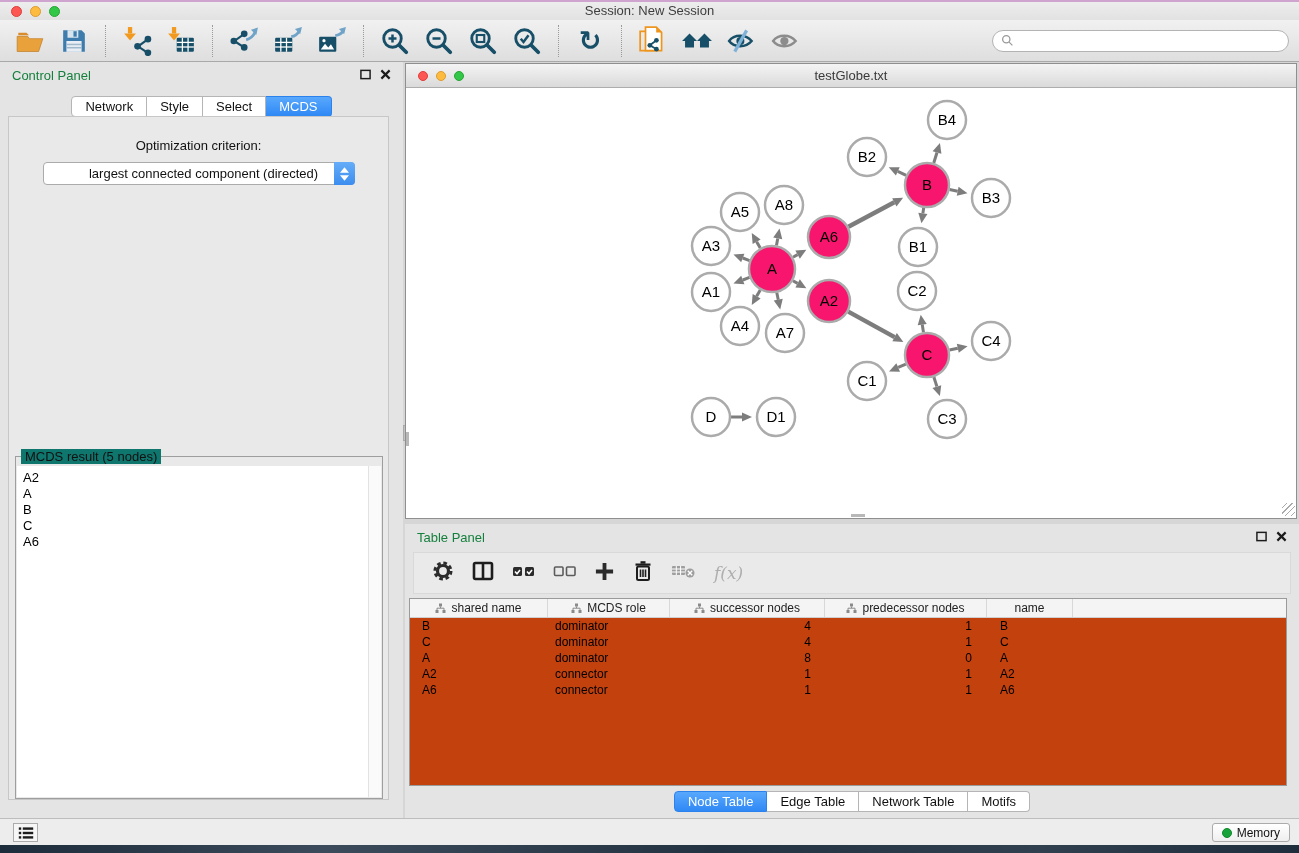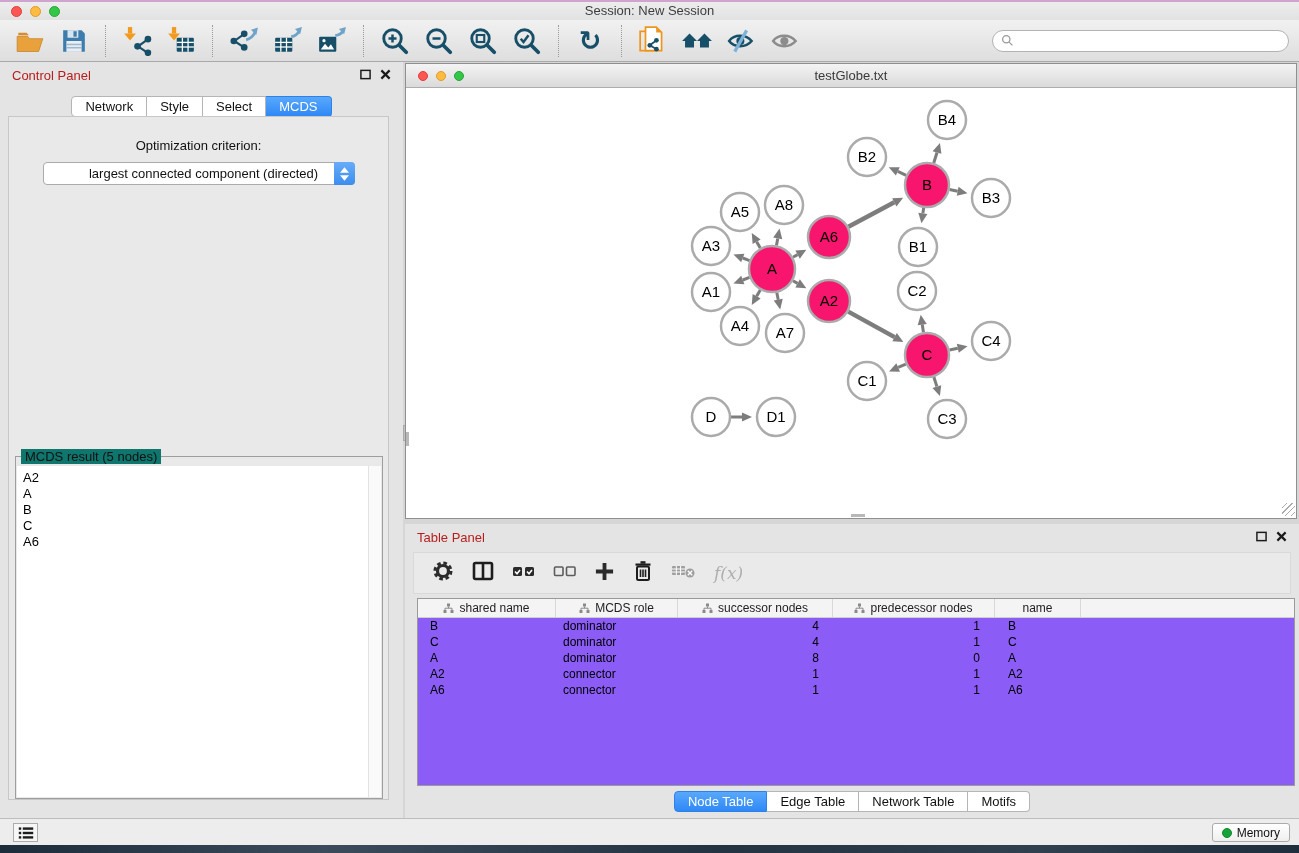--- a/index.html
+++ b/index.html
@@ -20,21 +20,21 @@
   
   .toolbar{position:absolute;top:20px;left:0;right:0;height:42px;background:linear-gradient(#f1f1f1,#dedede);border-bottom:1px solid #a9a9a9;display:flex;align-items:center;padding-left:8px;}
   .tbtn{width:34px;height:34px;display:flex;align-items:center;justify-content:center;margin:0 5px;flex:0 0 auto;}
   .tsep{width:1px;height:32px;margin:0 9px;border-left:1px dotted #9a9a9a;flex:0 0 auto;}
   .refresh-glyph{font-size:27px;font-weight:bold;color:#174f68;line-height:1;font-family:"DejaVu Sans",sans-serif;}
   .searchbox{margin-left:auto;margin-right:10px;width:297px;height:22px;border:1px solid #b3b3b3;border-radius:12px;background:#fff;display:flex;align-items:center;padding:0 8px;gap:4px;}
   .searchbox input{border:none;outline:none;flex:1;font-size:12px;font-family:"Liberation Sans",sans-serif;background:transparent;}
 
   
   .control-panel{position:absolute;left:0;top:62px;width:403px;height:756px;background:#e4e4e4;}
-  .panel-head{position:absolute;top:6px;left:12px;font-size:13px;color:#b91c1c;}
+  .panel-head{position:absolute;top:6px;left:12px;font-size:13px;color:#15803d;}
   .panel-icons{position:absolute;top:7px;right:12px;display:flex;gap:9px;align-items:center;}
   .cp-tabs{position:absolute;top:34px;left:0;right:0;display:flex;justify-content:center;}
   .seg{display:flex;}
   .seg .tab{background:#fff;border:1px solid #b5b5b5;border-left:none;padding:2px 13px 0;font-size:13px;color:#111;height:21px;}
   .seg .tab:first-child{border-left:1px solid #b5b5b5;border-radius:4px 0 0 4px;}
   .seg .tab:last-child{border-radius:0 4px 4px 0;}
   .seg .tab.active{background:linear-gradient(#58a8fc,#2f88f5);border-color:#2c82ec;color:#fff;}
   .cp-content{position:absolute;left:8px;top:54px;width:381px;height:684px;background:#e9e9e9;border:1px solid #c7c7c7;}
   .opt-label{margin-top:21px;text-align:center;font-size:13px;color:#111;}
   .dropdown{position:relative;width:312px;height:23px;margin:9px auto 0;background:#fff;border:1px solid #ababab;border-radius:4px;font-size:13px;line-height:21px;padding-left:10px;color:#111;text-align:center;}
@@ -55,21 +55,21 @@
   .nw-title{position:absolute;left:0;right:0;top:4px;text-align:center;font-size:13px;color:#3a3a3a;}
   .nw-canvas{position:relative;width:890px;height:429px;background:#fff;overflow:hidden;}
   .resize-grip{position:absolute;right:1px;bottom:1px;width:13px;height:13px;background:repeating-linear-gradient(135deg,transparent 0 3px,#aaa 3px 4px);}
   .scroll-hint-v{position:absolute;left:0;top:344px;width:3px;height:14px;background:#b8b8b8;}
   .scroll-hint-h{position:absolute;left:445px;bottom:0;width:14px;height:3px;background:#b8b8b8;}
   .graph-svg text{font-family:"Liberation Sans",sans-serif;}
 
   
   .table-panel{position:absolute;left:405px;top:524px;width:894px;height:294px;background:#e4e4e4;}
   .tp-toolbar{position:absolute;top:28px;left:8px;right:8px;height:42px;display:flex;align-items:center;gap:17px;padding-left:18px;background:#eaeaea;border:1px solid #d9d9d9;}
-  .tp-table{position:absolute;left:12px;top:74px;width:878px;height:188px;background:#8b5cf6;border:1px solid #9a9a9a;overflow:hidden;}
+  .tp-table{position:absolute;left:4px;top:74px;width:878px;height:188px;background:#c2410c;border:1px solid #9a9a9a;overflow:hidden;}
   .thead,.trow{display:grid;grid-template-columns:138px 122px 155px 162px 86px 1fr;}
   .thead{height:19px;background:#f4f4f4;border-bottom:1px solid #cfcfcf;}
   .thcell{position:relative;display:flex;align-items:center;justify-content:center;font-size:12px;color:#222;border-right:1px solid #d8d8d8;gap:5px;}
   .thcell.filler{border-right:none;}
   .trow{height:16px;font-size:12px;color:#000;align-items:center;}
   .tcell{overflow:hidden;white-space:nowrap;}
   .tcell.c0{padding-left:12px;}
   .tcell.c1{padding-left:7px;}
   .tcell.c2{text-align:right;padding-right:14px;}
   .tcell.c3{text-align:right;padding-right:15px;}

